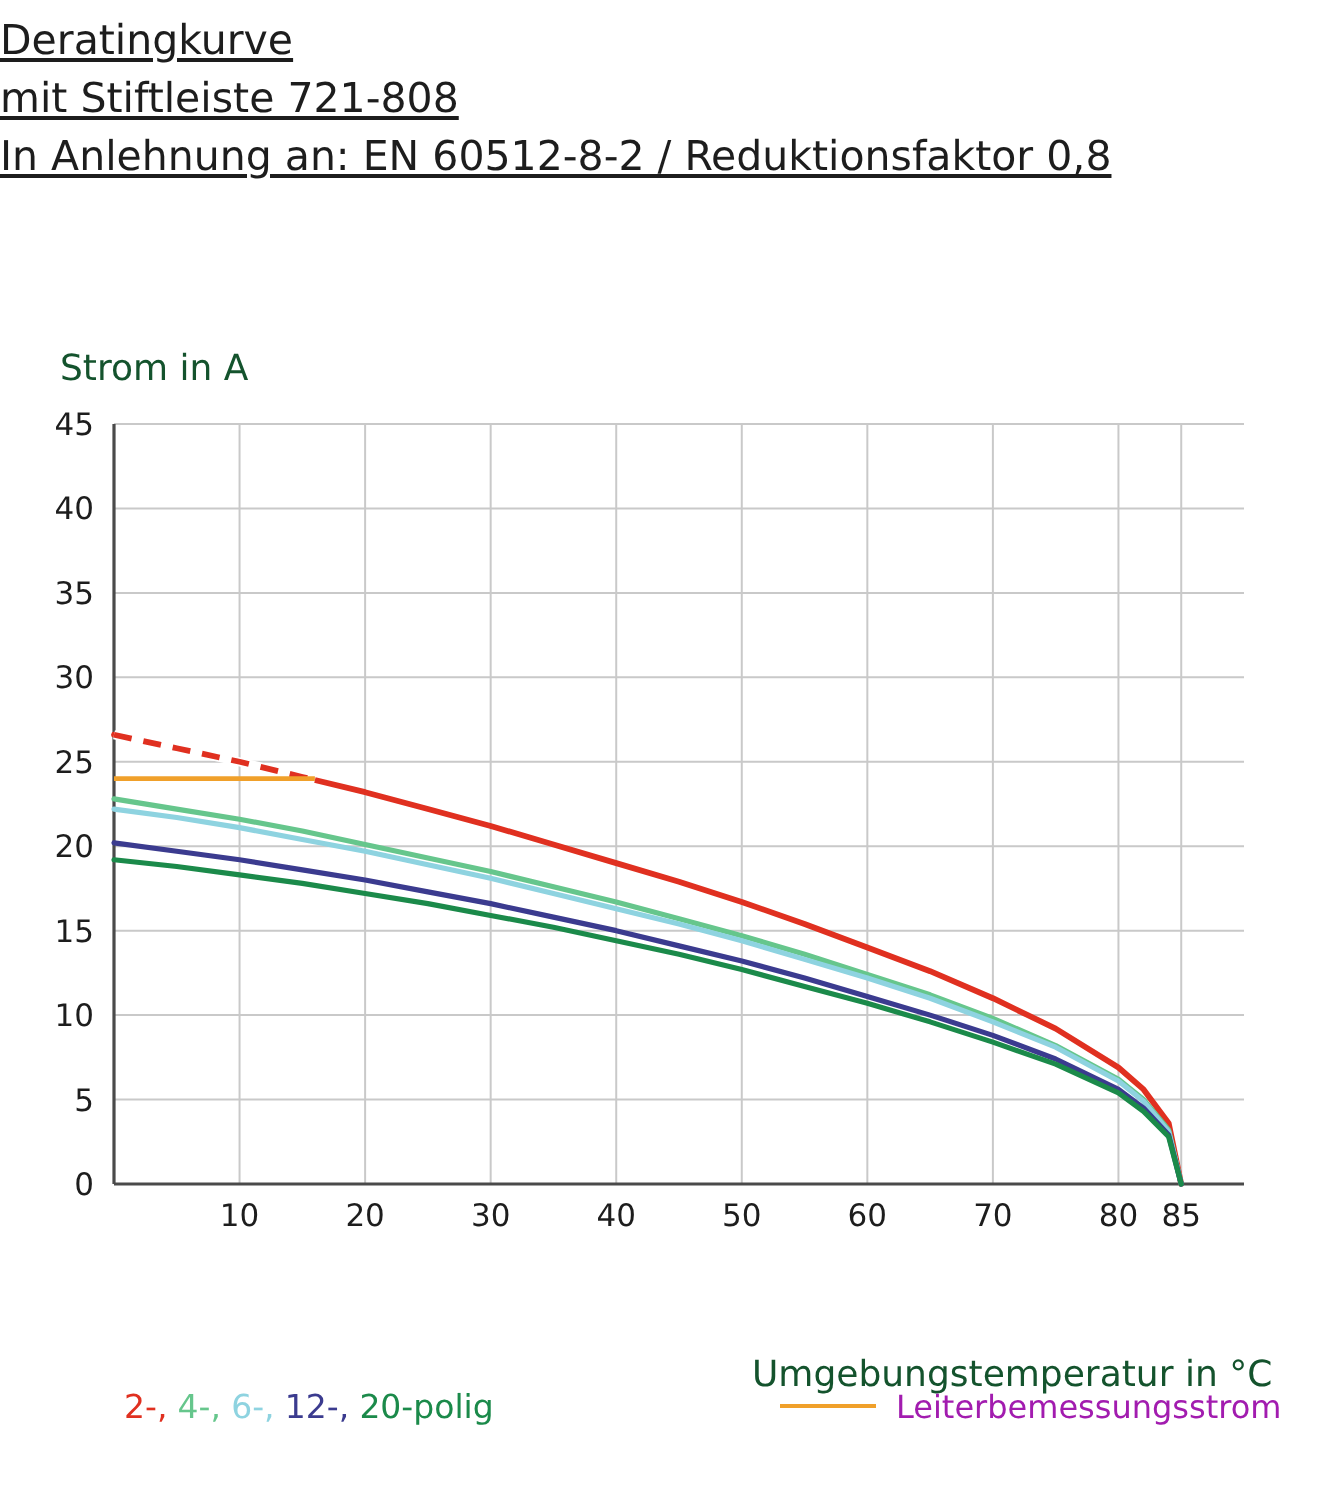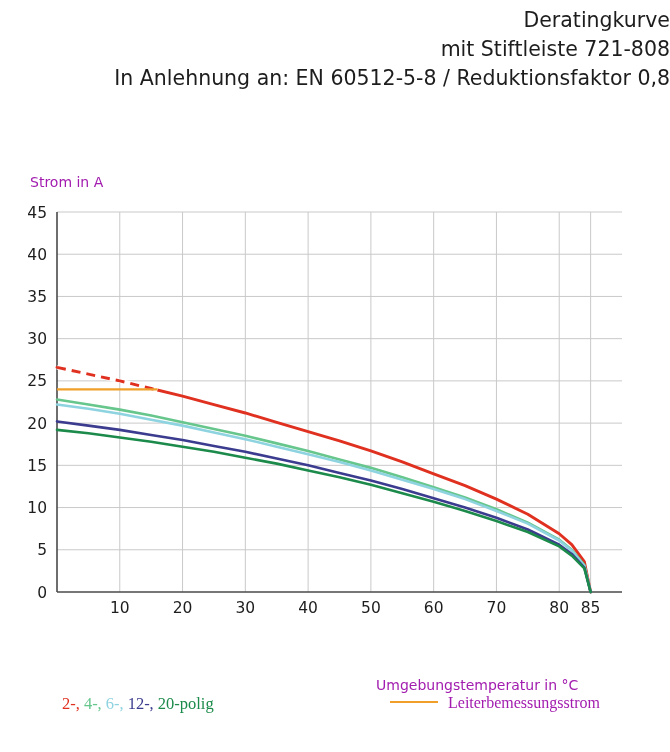--- a/index.html
+++ b/index.html
@@ -5,44 +5,44 @@
   html,body{margin:0;padding:0;}
   body{
     width:670px;height:752px;
     background:#ffffff;
     font-family:"DejaVu Sans", sans-serif;
     color:#1a1a1a;
     overflow:hidden;
     position:relative;
   }
   #title-block{
-    text-align:right;
+    text-align:left;
     padding-top:6px;
     line-height:1.42;
     font-size:20.5px;
     color:#1d1d1d;
+    text-decoration:underline;
   }
   #title-block div{white-space:nowrap;}
   #chart-area{
     position:absolute;
     left:0;top:170px;width:670px;height:500px;
   }
   .axis-caption{
     position:absolute;
-    font-size:14px;
-    color:#a21caf;
+    font-size:18px;
+    color:#14532d;
     white-space:nowrap;
   }
   #y-caption{left:30px;top:4px;}
   #x-caption{left:376px;top:467px;margin-top:40px;}
   #plot-svg{position:absolute;left:0;top:0;}
   #legend{
     position:absolute;left:0;top:686px;width:670px;height:60px;
     font-size:16px;
-    font-family:Liberation Serif, serif;
   }
   #legend-series{
     position:absolute;left:62px;top:8px;white-space:nowrap;
   }
   #legend-series span{font-size:16.5px;}
   #legend-right{
     position:absolute;left:390px;top:8px;white-space:nowrap;
     display:flex;align-items:center;
   }
   #legend-right .swatch{
@@ -51,21 +51,21 @@
     margin-right:10px;position:relative;top:-1px;
   }
   #legend-right .lbl{color:#a21caf;font-size:16px;}
 </style>
 </head>
 <body>
 
 <div id="title-block">
   <div>Deratingkurve</div>
   <div>mit Stiftleiste 721-808</div>
-  <div>In Anlehnung an: EN 60512-5-8 / Reduktionsfaktor 0,8</div>
+  <div>In Anlehnung an: EN 60512-8-2 / Reduktionsfaktor 0,8</div>
 </div>
 
 <div id="chart-area">
   <div class="axis-caption" id="y-caption">Strom in A</div>
   <div class="axis-caption" id="x-caption">Umgebungstemperatur in °C</div>
   <svg id="plot-svg" width="670" height="500">
       <line x1="57" y1="379.77777777777777" x2="622" y2="379.77777777777777" stroke="#c9c9c9" stroke-width="1"></line>
       <line x1="57" y1="337.55555555555554" x2="622" y2="337.55555555555554" stroke="#c9c9c9" stroke-width="1"></line>
       <line x1="57" y1="295.33333333333337" x2="622" y2="295.33333333333337" stroke="#c9c9c9" stroke-width="1"></line>
       <line x1="57" y1="253.11111111111111" x2="622" y2="253.11111111111111" stroke="#c9c9c9" stroke-width="1"></line>

